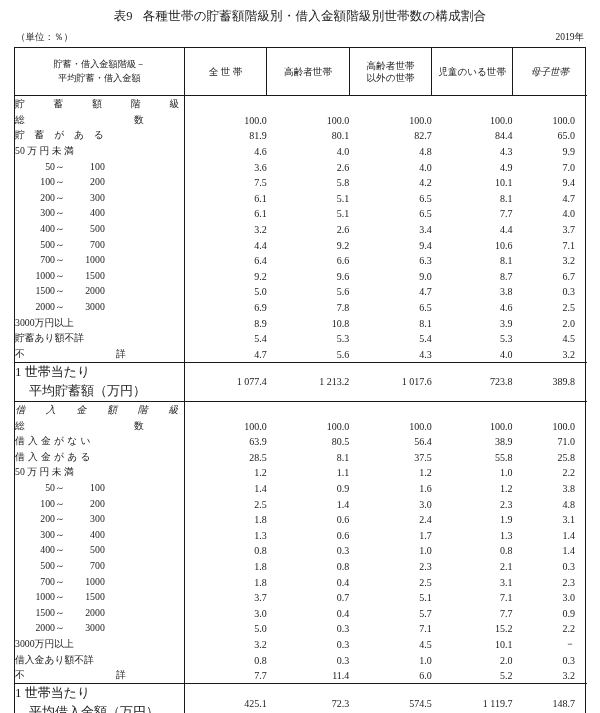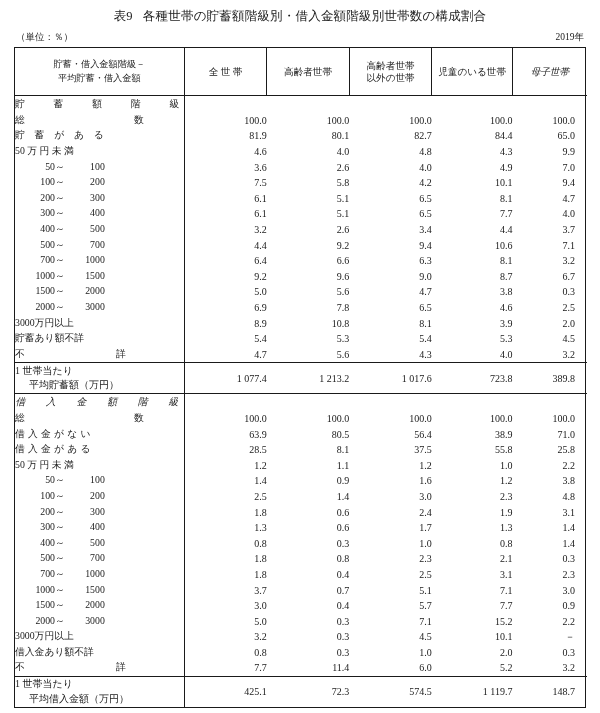--- a/index.html
+++ b/index.html
@@ -121,21 +121,21 @@
   tr.sechead td.lbl { padding-top: 1px; text-align: right; }
 
   
   tr.ruleabove td { border-top: 1.4px solid #1a1a1a; }
   tr.rulebelow td { border-bottom: 1.4px solid #1a1a1a; }
 
   
   td.avglbl {
     border-right: 1.6px solid #1a1a1a;
     height: 30px;
-    font-size: 10px;
+    font-size: 13px;
     line-height: 1.45;
     padding-left: 8px;
     white-space: nowrap;
   }
   td.avgnum {
     text-align: right;
     padding-right: 16px;
     font-size: 10px;
     height: 30px;
     white-space: nowrap;

